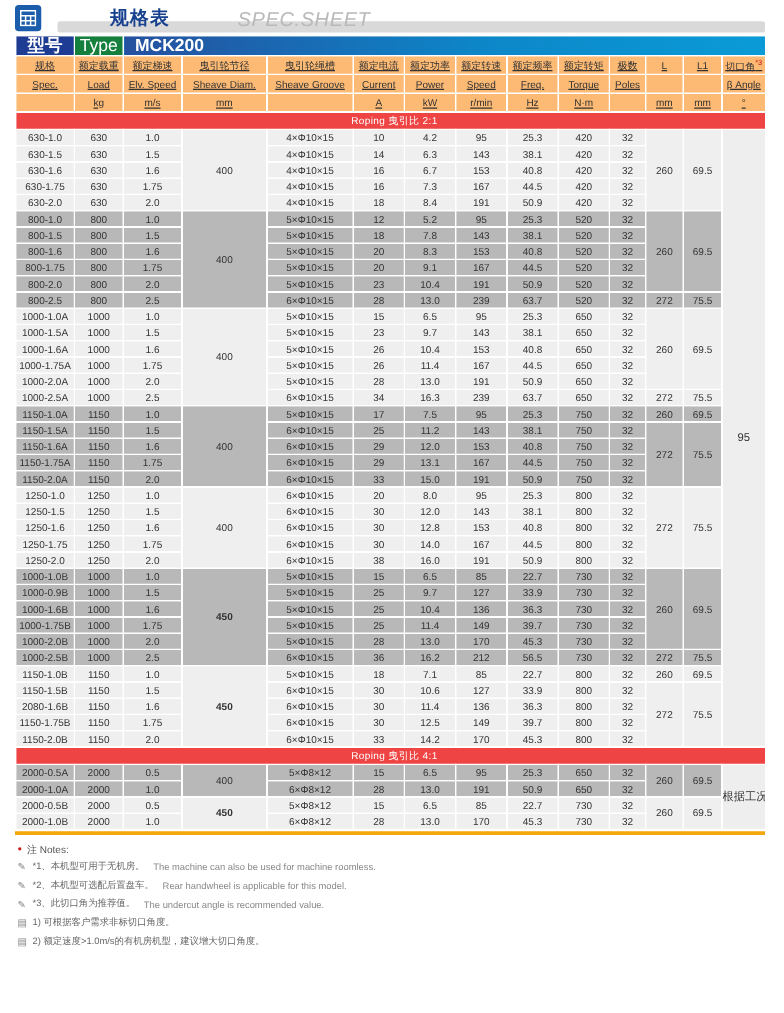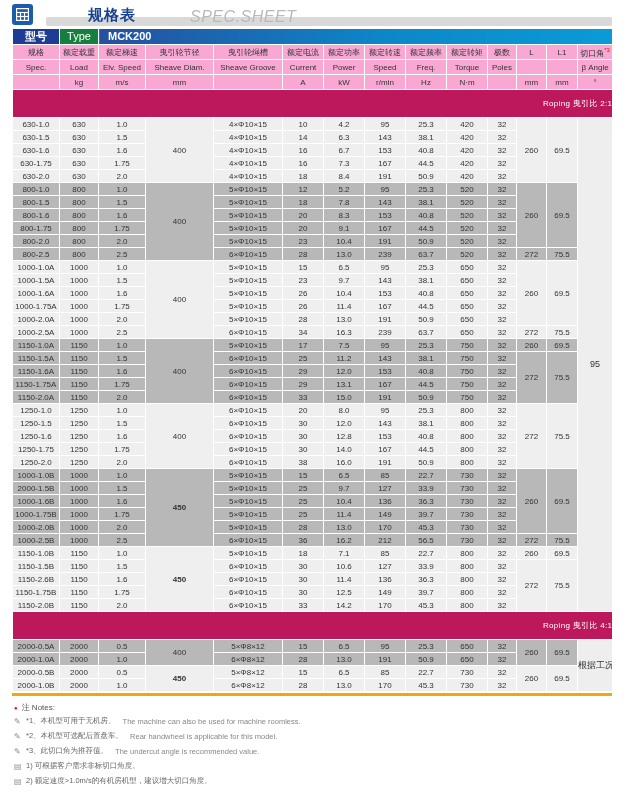--- a/index.html
+++ b/index.html
@@ -17,31 +17,31 @@
   #title-cn { font-size:15px; font-weight:bold; color:#17418e; letter-spacing:1px;
       position:relative; z-index:2; line-height:20px; }
   #title-en { font-size:16px; font-style:italic; color:#b9b9b9; margin-left:6px;
       position:relative; z-index:2; line-height:16px; letter-spacing:0.5px; }
 
   
   table { border-collapse:collapse; table-layout:fixed; width:600px; margin-left:12px; }
   td { border:1px solid #fff; text-align:center; vertical-align:middle;
        font-size:8px; color:#333; padding:0; height:13px; line-height:9px; overflow:hidden; white-space:nowrap; }
 
-  tr.typerow td { height:16px; color:#fff; font-size:11px; }
+  tr.typerow td { height:16px; color:#fff; font-size:14px; }
   td.type-cn   { background:#1e3c93; font-weight:bold; }
   td.type-en   { background:#15803d; }
   td.type-val  { background:linear-gradient(90deg,#25509f 0%, #0d86c8 55%, #0a9bd6 100%);
                  text-align:left; padding-left:9px; font-weight:bold; }
 
-  tr.headrow td { background:#f9a8d4; height:15px; font-size:8px; color:#333; }
+  tr.headrow td { background:#fdba74; height:15px; font-size:8px; color:#333;text-decoration:underline; }
   tr.headrow td sup { color:#cf1717; font-size:6px; }
 
-  tr.section-bar td { background:#be185d; color:#fff; text-align:right;
-      padding-left:6px; height:28px; font-size:8px; letter-spacing:0.3px; }
+  tr.section-bar td { background:#ef4444; color:#fff; text-align:center;
+      padding-left:6px; height:14px; font-size:8px; letter-spacing:0.3px; }
 
   tr.light td { background:#f0efef; }
   tr.gray  td { background:#b8b8b8; }
   td.beta-cell { background:#efeeee !important; font-size:9px; }
   td.diam-bold { font-weight:bold; }
 
   #yellow-rule { width:600px; margin:1px 0 0 12px; height:3px; background:#f2a70a; }
 
   
   #notes { margin:6px 0 0 14px; }
@@ -503,21 +503,21 @@
           <td>15</td>
           <td>6.5</td>
           <td>85</td>
           <td>22.7</td>
           <td>730</td>
           <td>32</td>
           <td rowspan="5">260</td>
           <td rowspan="5">69.5</td>
         </tr>
         <tr class="gray">
-          <td>2000-1.5B</td>
+          <td>1000-0.9B</td>
           <td>1000</td>
           <td>1.5</td>
           <td>5×Φ10×15</td>
           <td>25</td>
           <td>9.7</td>
           <td>127</td>
           <td>33.9</td>
           <td>730</td>
           <td>32</td>
         </tr>
@@ -594,21 +594,21 @@
           <td>30</td>
           <td>10.6</td>
           <td>127</td>
           <td>33.9</td>
           <td>800</td>
           <td>32</td>
           <td rowspan="4">272</td>
           <td rowspan="4">75.5</td>
         </tr>
         <tr class="light">
-          <td>1150-2.6B</td>
+          <td>2080-1.6B</td>
           <td>1150</td>
           <td>1.6</td>
           <td>6×Φ10×15</td>
           <td>30</td>
           <td>11.4</td>
           <td>136</td>
           <td>36.3</td>
           <td>800</td>
           <td>32</td>
         </tr>

